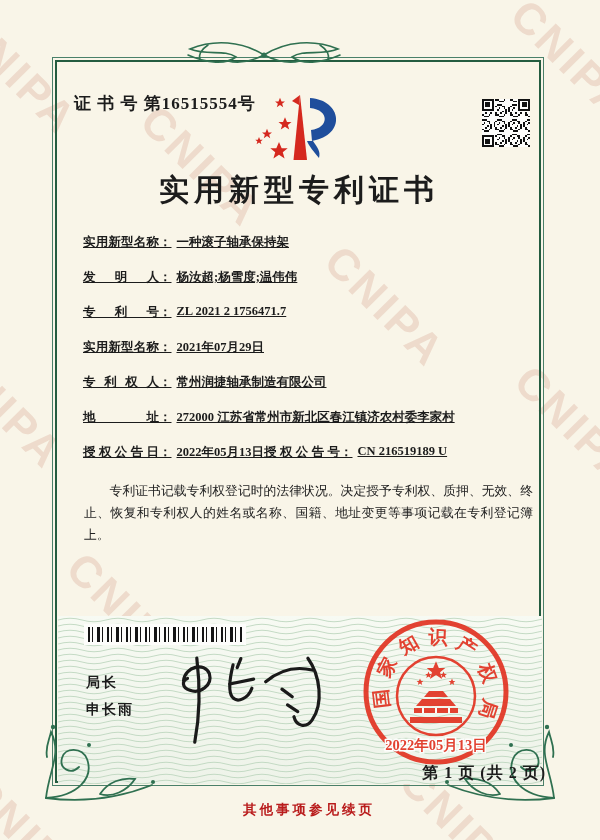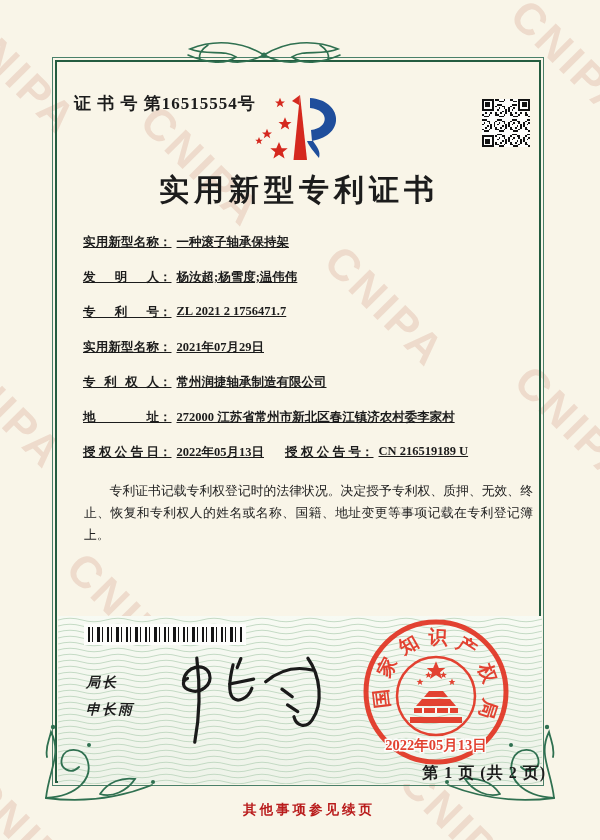--- a/index.html
+++ b/index.html
@@ -37,40 +37,40 @@
   }
   .fields { position:absolute; left:83px; top:234px; width:460px;text-decoration:underline; }
   .frow {
     height:35px; font-size:12.5px; font-weight:600;
     display:flex; align-items:flex-start; white-space:nowrap;
   }
   .lbl {
     display:inline-block; width:76px; text-align:justify; text-align-last:justify;
   }
   .colon { margin-right:5px; }
-  .grant-right { margin-left:21px; display:flex; }
+  .grant-right { margin-left:0; display:flex; }
   .paras {
     position:absolute; left:84px; top:481px; width:449px;
     font-size:12.8px; line-height:21.8px; color:#222; text-align:justify;
   }
   .paras p { text-indent:2em; }
   .barcode-wrap {
     position:absolute; left:84px; top:624px; width:162px; height:21px;
     background:#fdfdfb; padding:3px 4px;
   }
   .barcode {
     width:100%; height:100%;
     background:
       repeating-linear-gradient(90deg,
         #141414 0 2px, transparent 2px 4px,
         #141414 4px 5px, transparent 5px 9px,
         #141414 9px 12px, transparent 12px 14px,
         #141414 14px 15px, transparent 15px 19px);
   }
-  .officer { position:absolute; left:86px; top:674px; font-size:14px; font-weight:700;font-style:italic; }
+  .officer { position:absolute; left:86px; top:674px; font-size:14px; font-weight:700; }
   .officer div { margin-bottom:9px; letter-spacing:2px; }
   .sig { position:absolute; left:170px; top:634px; }
   .seal { position:absolute; left:356px; top:614px; }
   .seal text { font-family:"Liberation Serif","DejaVu Serif",serif; }
   .page-footer {
     position:absolute; left:52px; top:763px; width:494px; text-align:right;
     font-size:16px; font-weight:600; letter-spacing:1px;
   }
   .continuation {
     position:absolute; left:9px; top:801px; width:600px; text-align:center;

